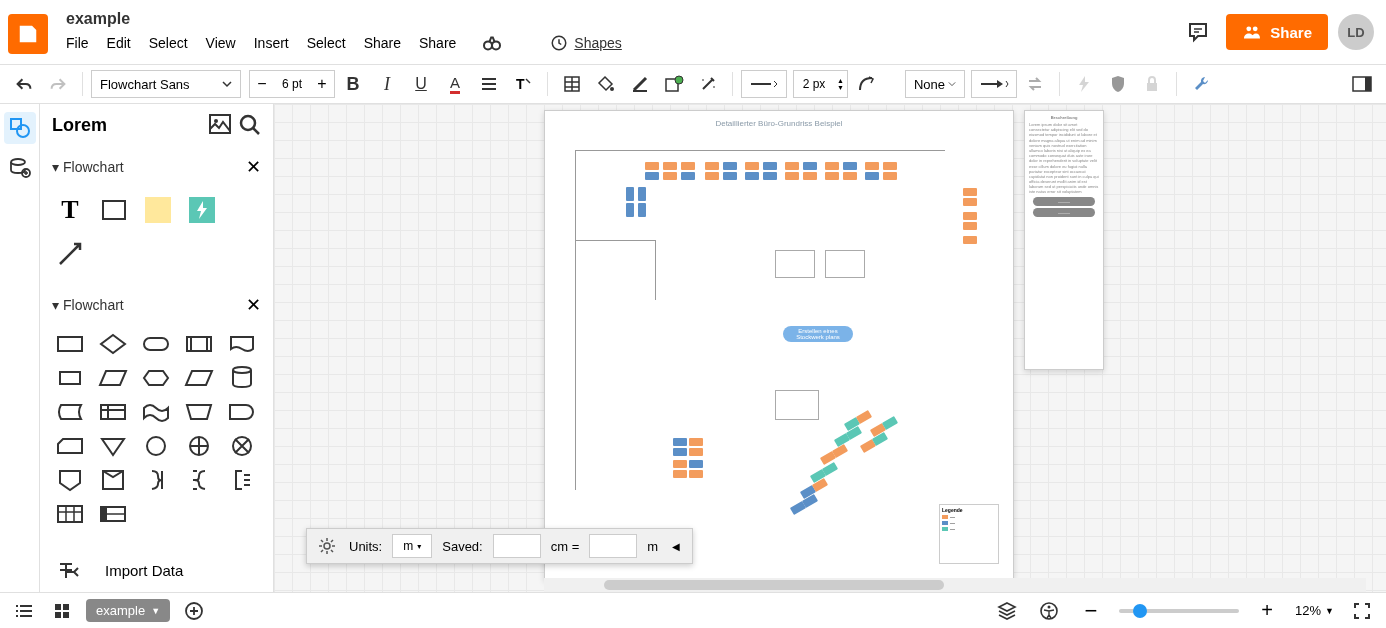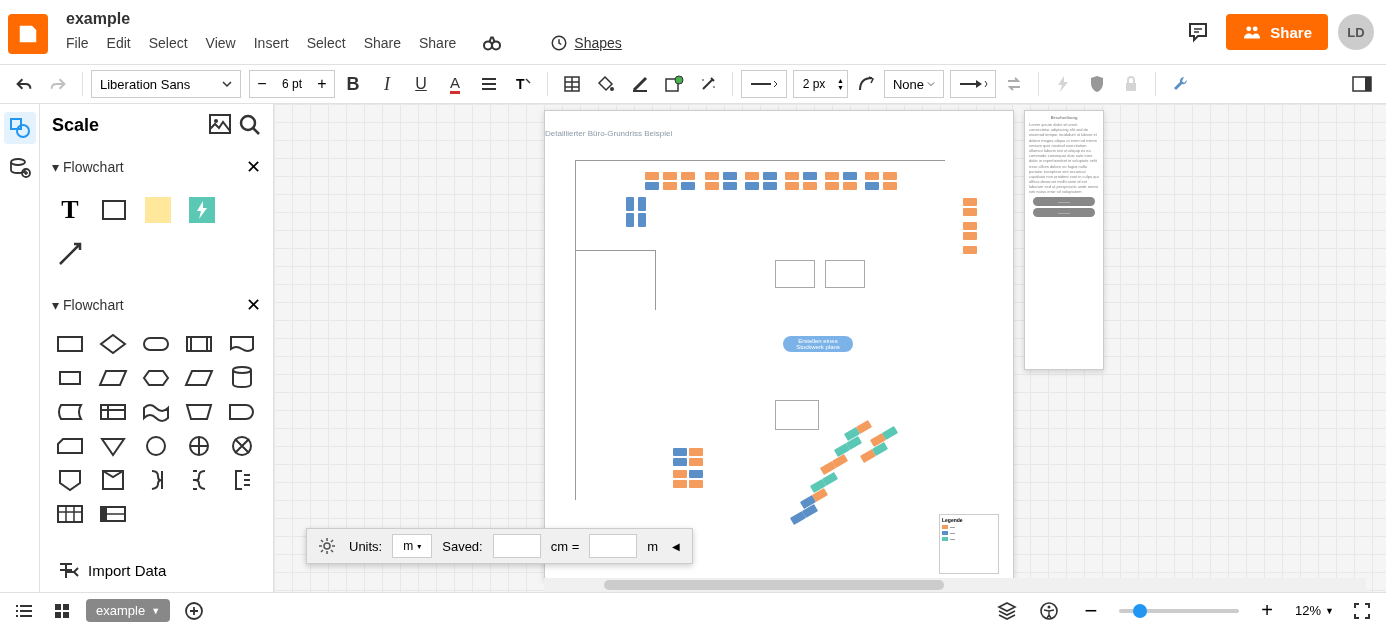--- a/index.html
+++ b/index.html
@@ -3,21 +3,21 @@
 <meta charset="utf-8">
 <style>
 *{margin:0;padding:0;box-sizing:border-box;font-family:Arial,Helvetica,sans-serif;}
 body{width:1386px;height:628px;background:#fff;overflow:hidden;position:relative;}
 .topbar{height:64px;display:flex;align-items:flex-start;padding:8px 12px 0 8px;}
 .logo{width:40px;height:40px;background:#ff6b00;border-radius:4px;display:flex;align-items:center;justify-content:center;margin-right:18px;margin-top:6px;}
 .logo svg{width:22px;height:22px;}
 .title-area{flex:1;}
 .doc-title{font-size:16px;font-weight:bold;color:#333;padding:2px 0 6px 0;}
 .menubar{display:flex;gap:18px;align-items:center;}
-.menu-item{font-size:14px;color:#404040;cursor:pointer;}
+.menu-item{font-size:14px;color:#000000;cursor:pointer;}
 .binoc{margin-left:8px;}
 .saved{display:flex;align-items:center;gap:6px;margin-left:30px;color:#333;font-size:14px;}
 .saved span{text-decoration:underline;}
 .top-right{display:flex;align-items:center;gap:10px;margin-top:6px;}
 .icon-btn{width:36px;height:36px;display:flex;align-items:center;justify-content:center;cursor:pointer;}
 .btn{height:36px;padding:0 16px;display:flex;align-items:center;gap:8px;border:1px solid #ccc;border-radius:4px;background:#fff;font-size:15px;font-weight:500;cursor:pointer;}
 .btn-share{background:#ff6b00;color:#fff;border:none;font-weight:bold;}
 .dropdown-arrow{width:28px;height:36px;border:1px solid #ccc;border-left:none;border-radius:0 4px 4px 0;display:flex;align-items:center;justify-content:center;background:#fff;}
 .avatar{width:36px;height:36px;border-radius:50%;background:#ccc;display:flex;align-items:center;justify-content:center;font-size:13px;font-weight:bold;color:#555;}
 .toolbar{height:40px;border-top:1px solid #e0e0e0;border-bottom:1px solid #e0e0e0;display:flex;align-items:center;padding:0 8px;gap:2px;}
@@ -37,25 +37,25 @@
 .shapes-header{display:flex;align-items:center;padding:10px 12px;justify-content:space-between;}
 .shapes-title{font-size:18px;font-weight:bold;}
 .shapes-hdr-icons{display:flex;gap:8px;}
 .shape-section{padding:4px 12px;}
 .section-header{display:flex;align-items:center;justify-content:space-between;padding:6px 0;cursor:pointer;}
 .section-title{display:flex;align-items:center;gap:4px;font-size:14px;color:#333;}
 .shape-grid{display:flex;flex-wrap:wrap;gap:8px;padding:8px 0;}
 .shape-item{width:36px;height:36px;display:flex;align-items:center;justify-content:center;cursor:pointer;}
 .shape-grid-5{display:grid;grid-template-columns:repeat(5,1fr);gap:6px;padding:8px 0;}
 .shape-item-sm{width:36px;height:28px;display:flex;align-items:center;justify-content:center;cursor:pointer;}
-.import-data{display:flex;align-items:center;gap:8px;padding:12px 18px;font-size:15px;cursor:pointer;margin-top:auto;}
+.import-data{display:flex;align-items:center;gap:25px;padding:12px 18px;font-size:15px;cursor:pointer;margin-top:auto;}
 .canvas-area{flex:1;background:#f5f5f5;position:relative;overflow:hidden;}
 .canvas-bg{position:absolute;inset:0;background-image:linear-gradient(#e8e8e8 1px,transparent 1px),linear-gradient(90deg,#e8e8e8 1px,transparent 1px);background-size:18px 18px;}
 .canvas-page{position:absolute;left:270px;top:6px;width:470px;height:470px;background:#fff;border:1px solid #ccc;box-shadow:0 2px 6px rgba(0,0,0,0.15);}
-.floorplan-title{text-align:left;font-size:8px;color:#8a9aa8;padding:18px 0 2px 0;}
+.floorplan-title{text-align:center;font-size:8px;color:#8a9aa8;padding:8px 0 2px 0;}
 .floorplan{position:relative;width:100%;height:calc(100% - 20px);}
 .desk{position:absolute;width:14px;height:8px;border-radius:1px;}
 .desk.o{background:#f39c5d;}
 .desk.b{background:#5b8fc7;}
 .desk.t{background:#5bc7b5;}
 .wall{position:absolute;background:#999;}
 .legend{position:absolute;right:14px;bottom:14px;width:60px;height:60px;border:1px solid #ccc;font-size:5px;padding:2px;background:#fff;}
 .side-page{position:absolute;left:750px;top:6px;width:80px;height:260px;background:#fff;border:1px solid #ccc;box-shadow:0 2px 6px rgba(0,0,0,0.15);font-size:4px;color:#888;padding:4px;overflow:hidden;}
 .side-page .btn-mini{background:#888;color:#fff;border-radius:6px;text-align:center;margin:2px 4px;padding:2px;font-size:4px;}
 .scale-bar{position:absolute;left:32px;bottom:28px;height:36px;background:#f0f0f0;border:1px solid #ccc;display:flex;align-items:center;padding:0 8px;gap:10px;font-size:13px;box-shadow:0 2px 6px rgba(0,0,0,0.2);}
@@ -136,21 +136,21 @@
         <path d="M10 4L4 10l6 6M4 10h10c4 0 6 2 6 6" fill="none" stroke="#333" stroke-width="2.5"></path>
       </svg>
     </div>
   <div class="tb-btn" style="opacity:0.3;">
       <svg width="20" height="16" viewBox="0 0 24 20">
         <path d="M14 4l6 6-6 6M20 10H10c-4 0-6 2-6 6" fill="none" stroke="#333" stroke-width="2.5"></path>
       </svg>
     </div>
   <div class="tb-sep"></div>
   <div class="font-select">
-    <span>Liberation Sans</span>
+    <span>Flowchart Sans</span>
     <svg width="10" height="10" viewBox="0 0 10 10">
         <path d="M1 3l4 4 4-4" fill="none" stroke="#333" stroke-width="1.5"></path>
       </svg>
   </div>
   <div class="size-control" style="margin-left:6px;">
     <div class="size-btn">−</div>
     <div class="size-val">6 pt</div>
     <div class="size-btn">+</div>
   </div>
   <div class="tb-btn" style="font-weight:bold;font-size:18px;">B</div>
@@ -214,21 +214,21 @@
       <div style="font-size:7px;cursor:pointer;padding:0 3px;">▲</div>
       <div style="font-size:7px;cursor:pointer;padding:0 3px;">▼</div>
     </div>
   </div>
   <div class="tb-btn">
       <svg width="18" height="18" viewBox="0 0 18 18">
         <path d="M3 15Q3 3 15 3" fill="none" stroke="#333" stroke-width="2"></path>
         <path d="M12 2l4 2-2 4" fill="none" stroke="#333" stroke-width="1.5"></path>
       </svg>
     </div>
-  <div class="font-select" style="width:60px;margin-left:0;">
+  <div class="font-select" style="width:60px;margin-left:21px;">
     <span>None</span>
     <svg width="8" height="8" viewBox="0 0 10 10">
         <path d="M1 3l4 4 4-4" fill="none" stroke="#333"></path>
       </svg>
   </div>
   <div class="line-select" style="margin-left:4px;">
       <svg width="30" height="10" viewBox="0 0 30 10">
         <line x1="2" y1="5" x2="18" y2="5" stroke="#333" stroke-width="2"></line>
         <path d="M18 1l6 4-6 4z" fill="#333"></path>
         <path d="M27 2l2 3-2 3" fill="none" stroke="#333"></path>
@@ -286,21 +286,21 @@
           <ellipse cx="9" cy="5" rx="7" ry="3" fill="none" stroke="#333" stroke-width="1.8"></ellipse>
           <path d="M2 5v8c0 2 3 3 7 3s7-1 7-3" fill="none" stroke="#333" stroke-width="1.8"></path>
           <circle cx="17" cy="16" r="4" fill="none" stroke="#333" stroke-width="1.8"></circle>
           <path d="M17 14v4M15 16h4" stroke="#333" stroke-width="1.5"></path>
         </svg>
       </div>
   </div>
 
   <div class="shapes-panel">
     <div class="shapes-header">
-      <div class="shapes-title">Scale</div>
+      <div class="shapes-title">Lorem</div>
       <div class="shapes-hdr-icons">
         <div>
             <svg width="22" height="20" viewBox="0 0 22 20">
               <rect x="1" y="1" width="20" height="18" fill="none" stroke="#333" stroke-width="2"></rect>
               <circle cx="7" cy="7" r="2" fill="#333"></circle>
               <path d="M1 15l5-5 4 4 4-6 7 9" fill="none" stroke="#333" stroke-width="2"></path>
             </svg>
           </div>
         <div>
             <svg width="22" height="22" viewBox="0 0 22 22">

